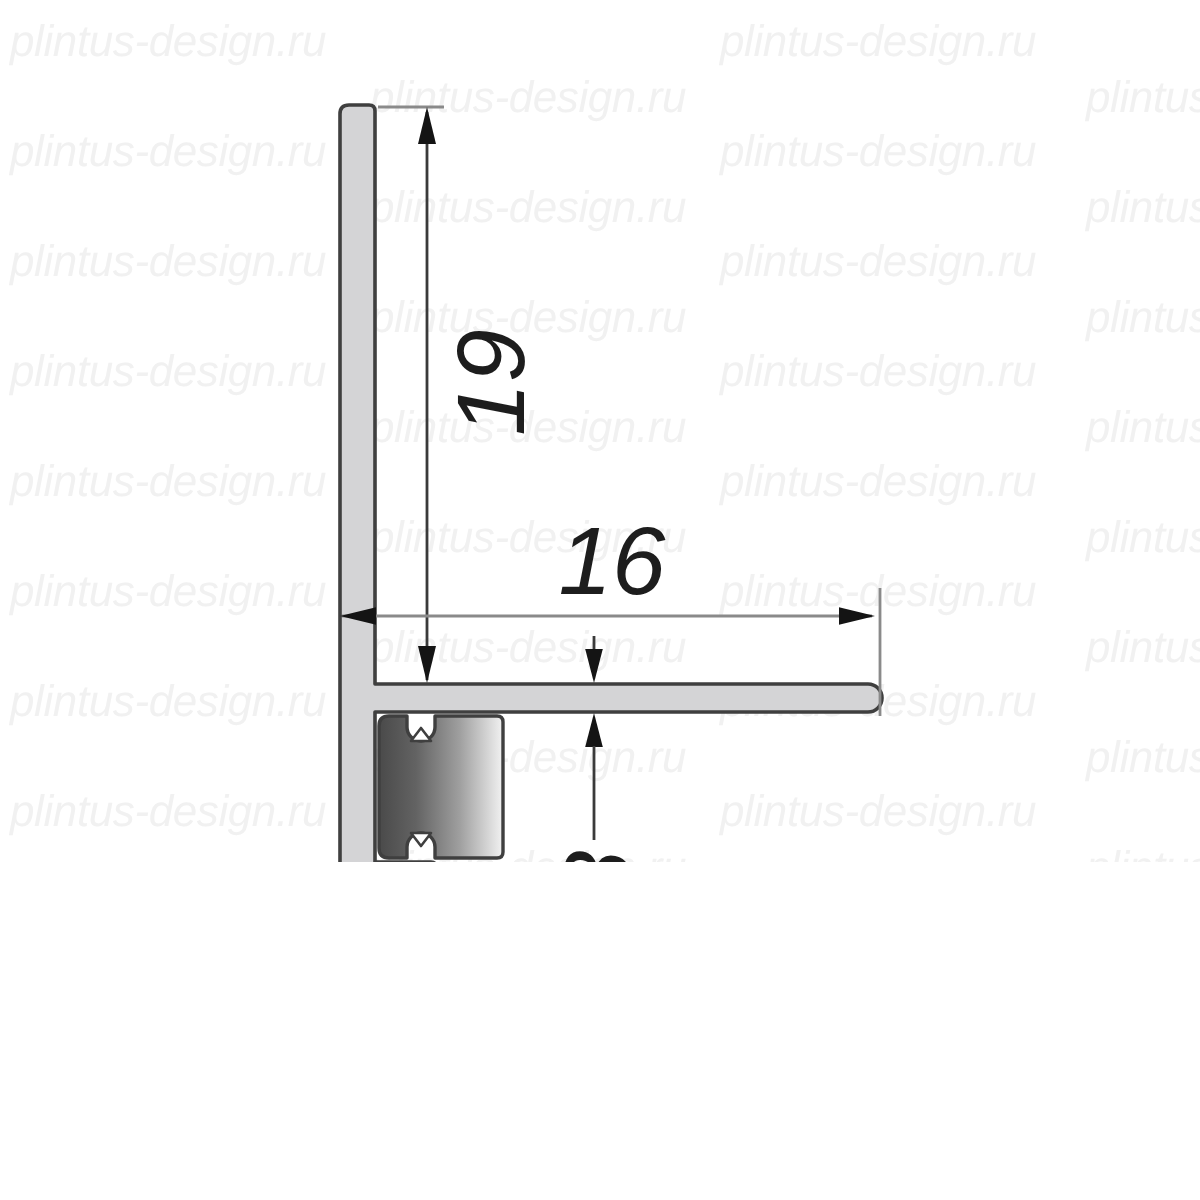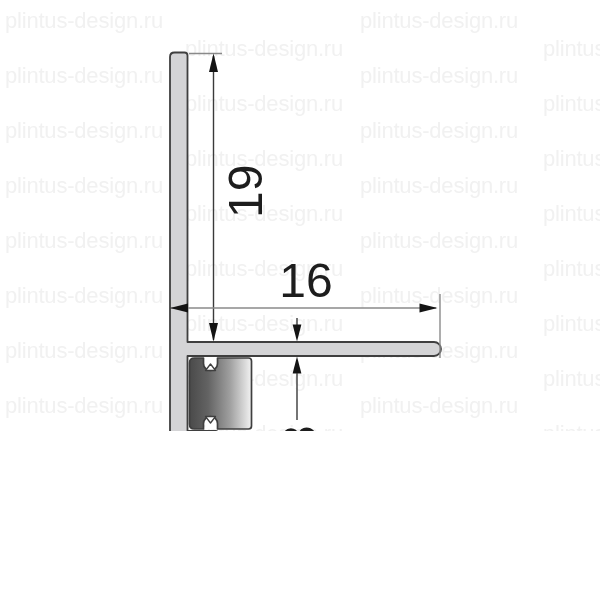--- a/index.html
+++ b/index.html
@@ -7,20 +7,21 @@
     padding: 0;
     background: #ffffff;
     font-family: "Liberation Sans", sans-serif;
   }
   #canvas {
     position: relative;
     width: 600px;
     height: 431px;
     background: #ffffff;
     overflow: hidden;
+    font-style: italic;
   }
   #watermark-layer {
     position: absolute;
     inset: 0;
     z-index: 1;
     pointer-events: none;
   }
   .wm {
     position: absolute;
     font-family: "Liberation Sans", sans-serif;

